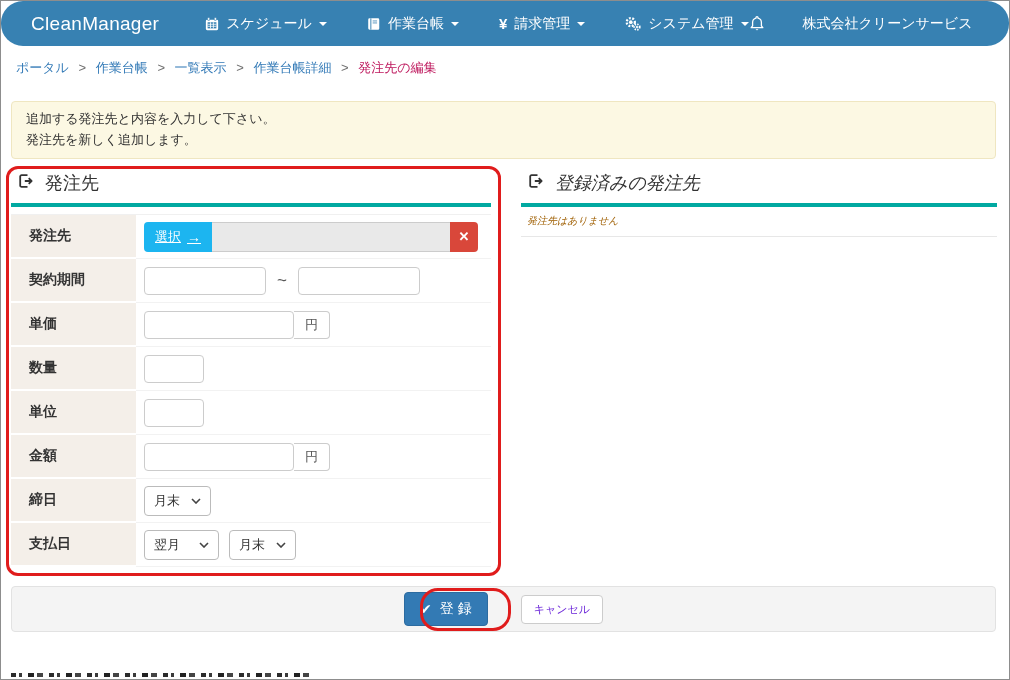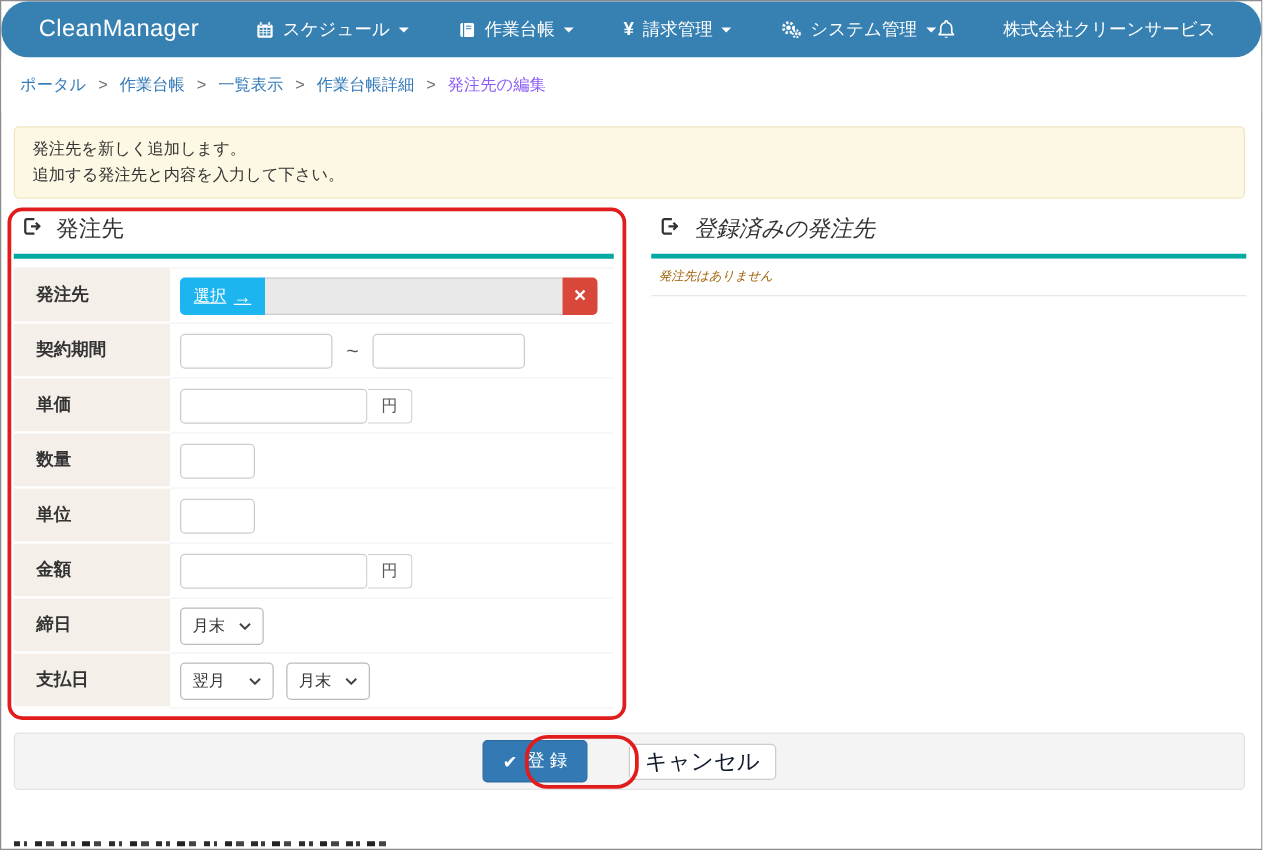--- a/index.html
+++ b/index.html
@@ -22,21 +22,21 @@
   .caret { width:0; height:0; border:4px solid transparent; border-top:4px solid #fff; margin-top:4px; }
   .yen-glyph { font-size:15px; font-weight:bold; }
   .nav-right { margin-left:auto; display:flex; align-items:flex-start; gap:38px; margin-right:46px; }
   .nav-right .acct { font-size:14px; cursor:pointer; white-space:nowrap; }
   .navbar svg { display:block; }
 
   
   .breadcrumb { position:absolute; top:45px; left:0; right:0; padding:13px 15px; font-size:13px; background:#fff; }
   .bc-link { color:#337ab7; cursor:pointer; text-decoration:none; }
   .bc-sep { color:#707070; margin:0 6px; }
-  .bc-current { color:#8b5cf6; }
+  .bc-current { color:#be185d; }
 
   
   .notice {
     position:absolute; top:100px; left:10px; right:13px;
     background:#fcf8e3; border:1px solid #efe6c1; border-radius:4px;
     padding:7px 14px; font-size:13px; color:#333; line-height:1.6;
   }
 
   
   .panel { position:absolute; top:163px; background:#fff; }
@@ -108,22 +108,22 @@
     position:absolute; top:585px; left:10px; right:13px; height:46px;
     background:#f4f4f4; border:1px solid #e2e2e2; border-radius:4px;
     display:flex; align-items:center; justify-content:center; gap:10px;
   }
   .btn-submit {
     background:#337ab4; border:1px solid #2c6ba0; color:#fff;
     font-size:14px; padding:0 15px; height:34px; border-radius:4px;
     display:inline-flex; align-items:center; gap:8px; cursor:pointer;
   }
   .btn-cancel {
-    background:#fff; border:1px solid #ccc; color:#0f172a;
-    font-size:18px; padding:0 12px; height:29px; border-radius:4px; cursor:pointer;margin-left:23px;
+    background:#fff; border:1px solid #ccc; color:#6d28d9;
+    font-size:11px; padding:0 12px; height:29px; border-radius:4px; cursor:pointer;margin-left:23px;
   }
 
   
   .annot-rect {
     position:absolute; left:5px; top:165px; width:495px; height:410px;
     border:3px solid #e01c1c; border-radius:12px; pointer-events:none;
   }
   .annot-ring {
     position:absolute; left:419px; top:587px; width:91px; height:43px;
     border:3px solid #e01c1c; border-radius:18px; pointer-events:none;
@@ -207,22 +207,22 @@
     <span class="bc-link">作業台帳</span>
     <span class="bc-sep">&gt;</span>
     <span class="bc-link">一覧表示</span>
     <span class="bc-sep">&gt;</span>
     <span class="bc-link">作業台帳詳細</span>
     <span class="bc-sep">&gt;</span>
     <span class="bc-current">発注先の編集</span>
   </div>
 
   <div class="notice">
+    <div>追加する発注先と内容を入力して下さい。</div>
     <div>発注先を新しく追加します。</div>
-    <div>追加する発注先と内容を入力して下さい。</div>
   </div>
 
   <div class="panel panel-left">
     <div class="panel-head">
       <span>
         <svg width="16" height="16" viewBox="0 0 16 16">
           <path d="M9.5 2.2H3.6A1.4 1.4 0 0 0 2.2 3.6v8.8a1.4 1.4 0 0 0 1.4 1.4h5.9" fill="none" stroke="#333" stroke-width="1.8"></path>
           <path d="M6.8 8h6.2M10.7 5.2 13.6 8l-2.9 2.8" fill="none" stroke="#333" stroke-width="1.8" stroke-linejoin="round"></path>
         </svg>
       </span>

